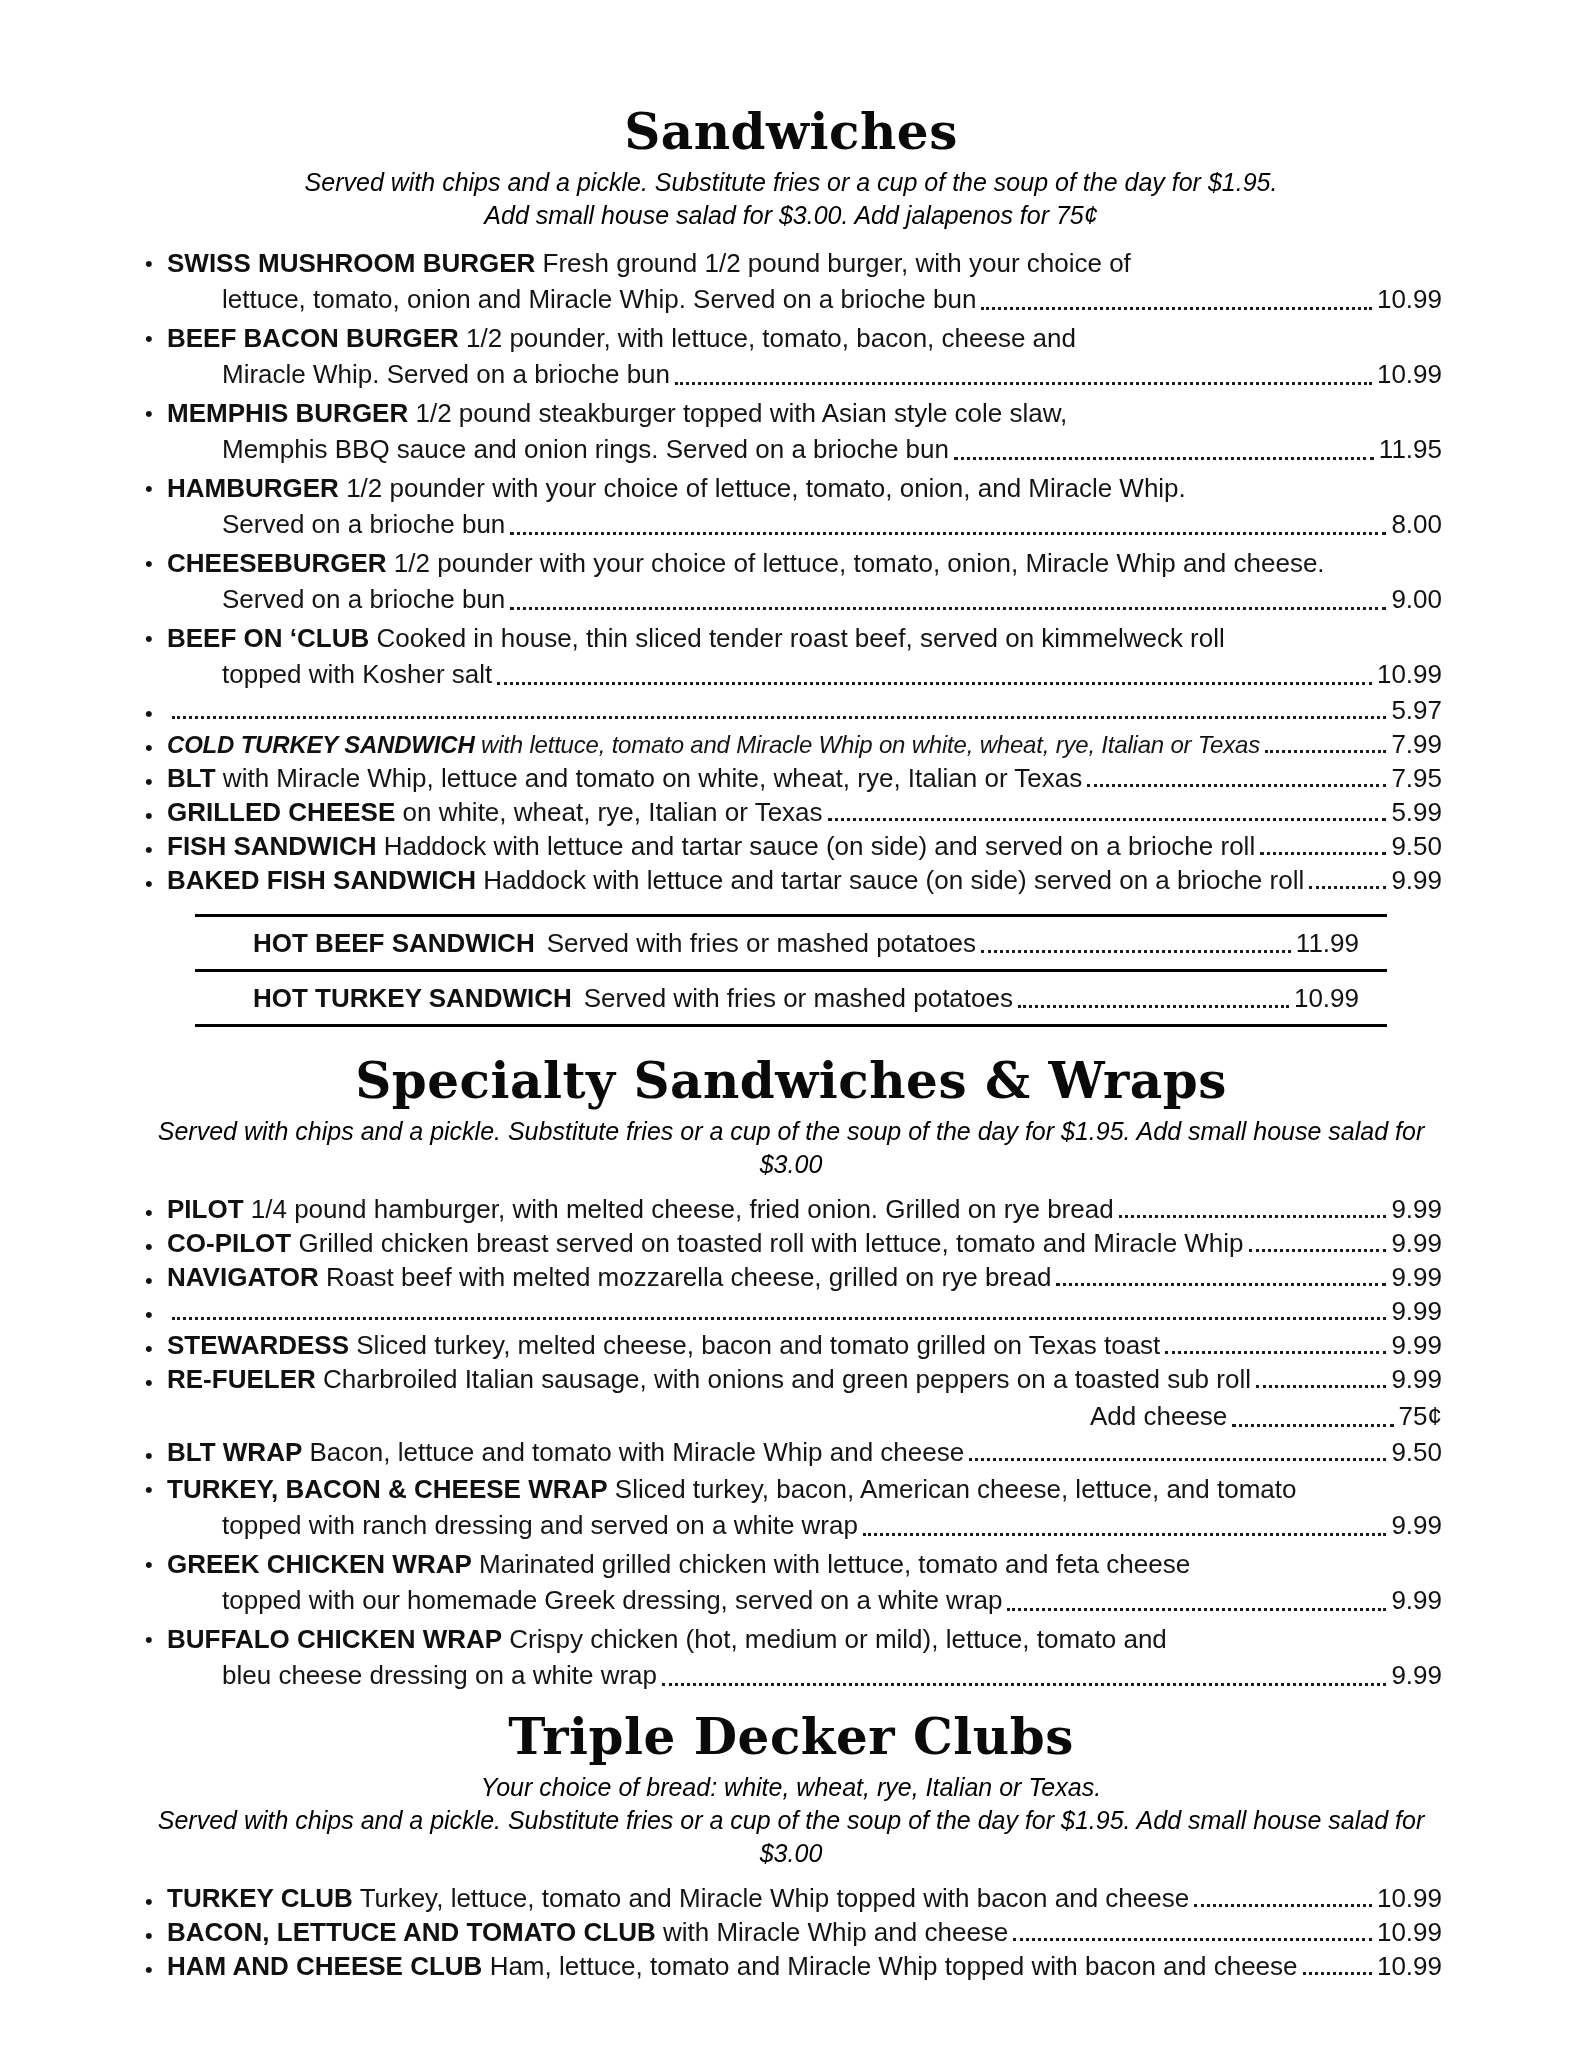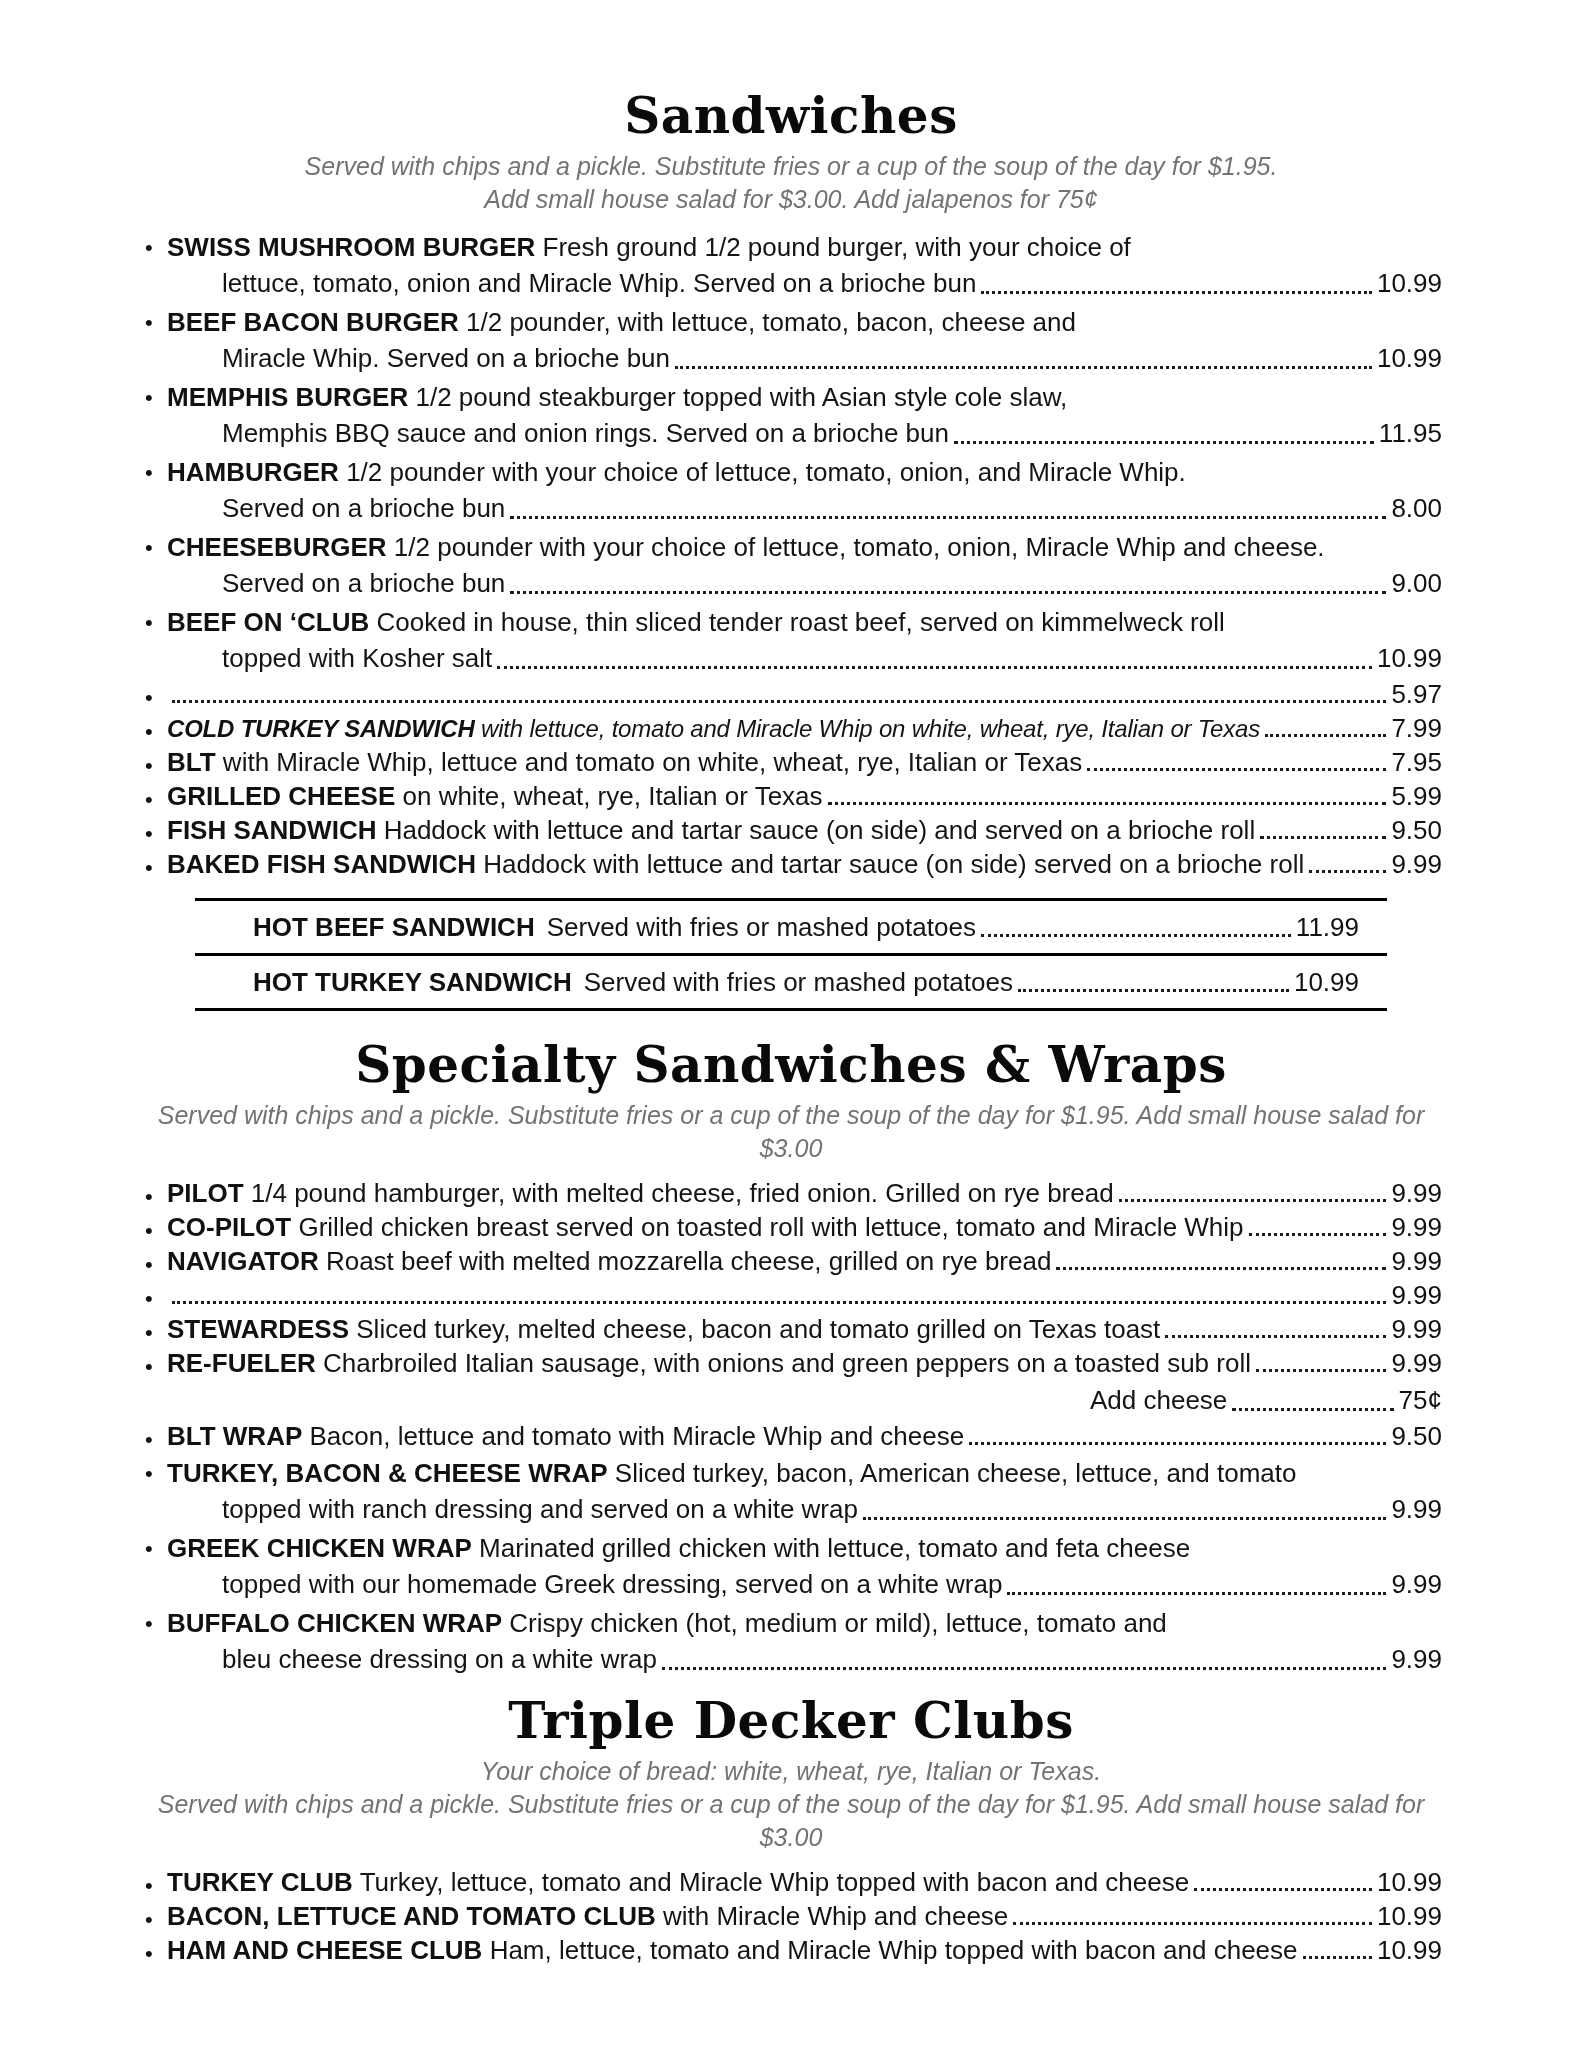--- a/index.html
+++ b/index.html
@@ -2,30 +2,30 @@
 <html><head>
 <meta charset="utf-8">
 <style>
   * { margin: 0; padding: 0; box-sizing: border-box; }
   html, body { background: #ffffff; }
   body {
     width: 1582px; height: 2048px; overflow: hidden;
     color: #111; font-family: "Liberation Sans", sans-serif;
     font-size: 26px;
   }
-  .page { width: 1302px; margin: 0 auto; padding-top: 88px; }
+  .page { width: 1302px; margin: 16px auto; padding-top: 88px; }
 
   .sec-title {
     font-family: "DejaVu Serif", serif; font-weight: bold;
     font-size: 50px; line-height: 1.1; text-align: center;
     letter-spacing: 0.5px; color: #0a0a0a;
   }
   .subtitle {
     font-style: italic; text-align: center;
-    font-size: 25px; line-height: 1.32; color: #737373;
+    font-size: 25px; line-height: 1.32; color: #000000;
   }
   .items { margin-top: 13px; }
   .item { position: relative; padding-left: 27px; margin-bottom: 3px; }
   .item.one { display: flex; align-items: baseline; }
   .bullet { position: absolute; left: 5px; top: 1px; font-size: 22px; line-height: 36px; }
   .line, .row { line-height: 36px; }
   .row { display: flex; align-items: baseline; }
   .txt { white-space: nowrap; }
   .nm { font-weight: bold; white-space: nowrap; }
   .ds { color: #141414; }

